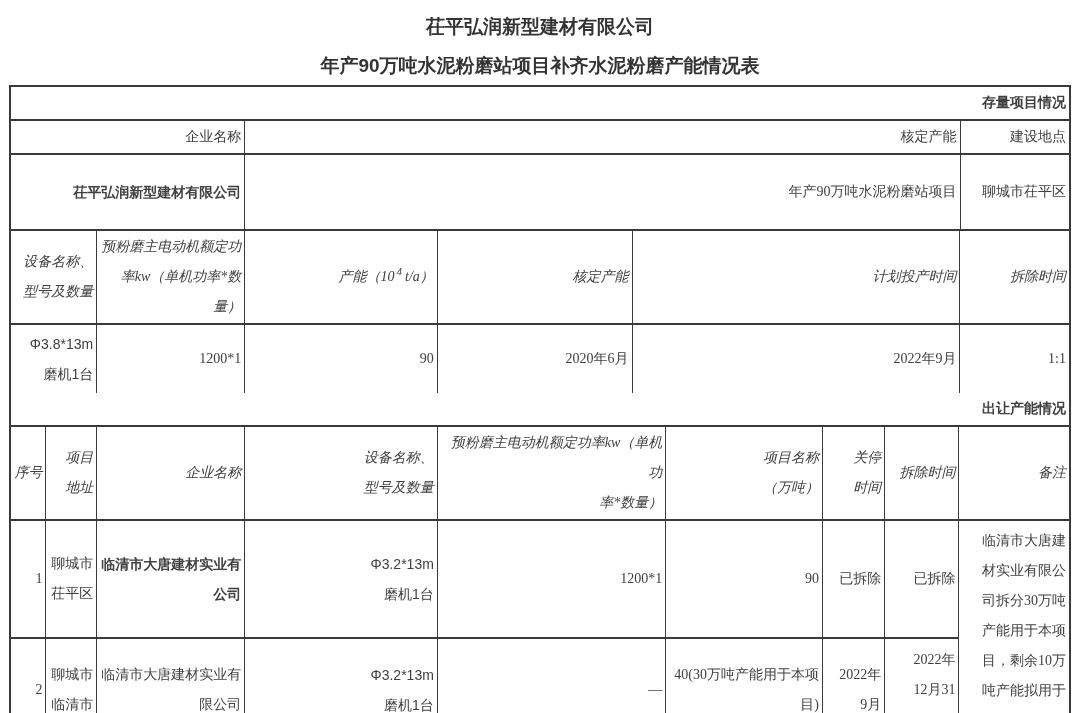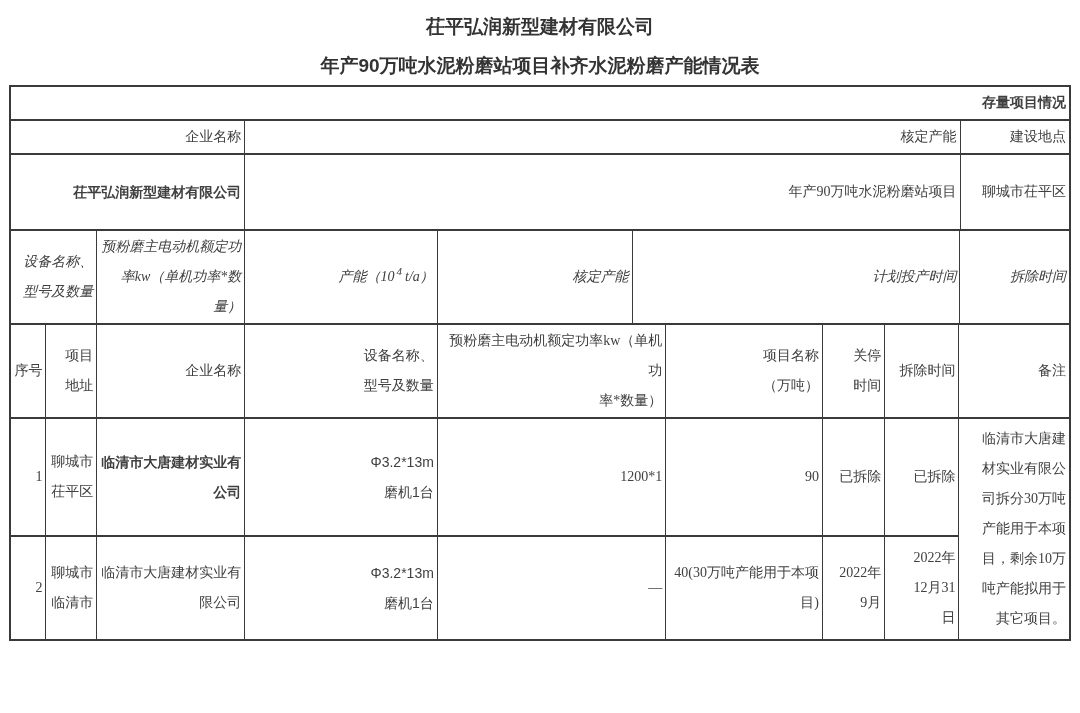--- a/index.html
+++ b/index.html
@@ -34,21 +34,21 @@
   tr.last td { border-bottom:none; }
   td.nbb { border-bottom:none !important; }
   .b { font-weight:bold; }
   .sans { font-family:"Liberation Sans", sans-serif; }
   .pre { white-space:pre-line; }
   .sup { vertical-align:super; font-size:11px; line-height:0; padding:0 3px 0 2px; }
   tr.h29 td { height:29px; }
   tr.h72 td { height:72px; }
   tr.h90 td { height:90px;font-style:italic; }
   tr.h66 td { height:66px; }
-  tr.h64 td { height:64px; }
+  tr.h64 td { height:64px;font-style:italic; }
   tr.h114 td { height:114px; }
   tr.h100 td { height:100px; }
 </style>
 </head>
 <body>
 
 <div>
 
   <div class="titles">
     <div class="title">茌平弘润新型建材有限公司</div>
@@ -101,23 +101,42 @@
           <tr class="h90">
         <td class="pre">设备名称、
 型号及数量</td>
         <td class="pre">预粉磨主电动机额定功
 率kw（单机功率*数量）</td>
         <td><span>产能（10</span><span class="sup">4</span><span>t/a）</span></td>
         <td>核定产能</td>
         <td>计划投产时间</td>
         <td class="nrb">拆除时间</td>
       </tr>
-    </tbody>
-      </table>
-
+      <tr class="h66 last">
+        <td class="pre sans">Φ3.8*13m
+磨机1台</td>
+        <td>1200*1</td>
+        <td>90</td>
+        <td>2020年6月</td>
+        <td>2022年9月</td>
+        <td class="nrb">1:1</td>
+      </tr>
+    </tbody>
+      </table>
+
+    <table class="t">
+      <colgroup>
+          <col>
+        </colgroup>
+      <tbody>
+          <tr class="h29">
+        <td class="b nrb">出让产能情况</td>
+      </tr>
+    </tbody>
+      </table>
 
     <table class="t">
       <colgroup>
         <col style="width:3.3%">
           <col style="width:4.8%">
           <col style="width:14.0%">
         <col style="width:18.2%">
           <col style="width:21.6%">
           <col style="width:14.8%">
         <col style="width:5.9%">

